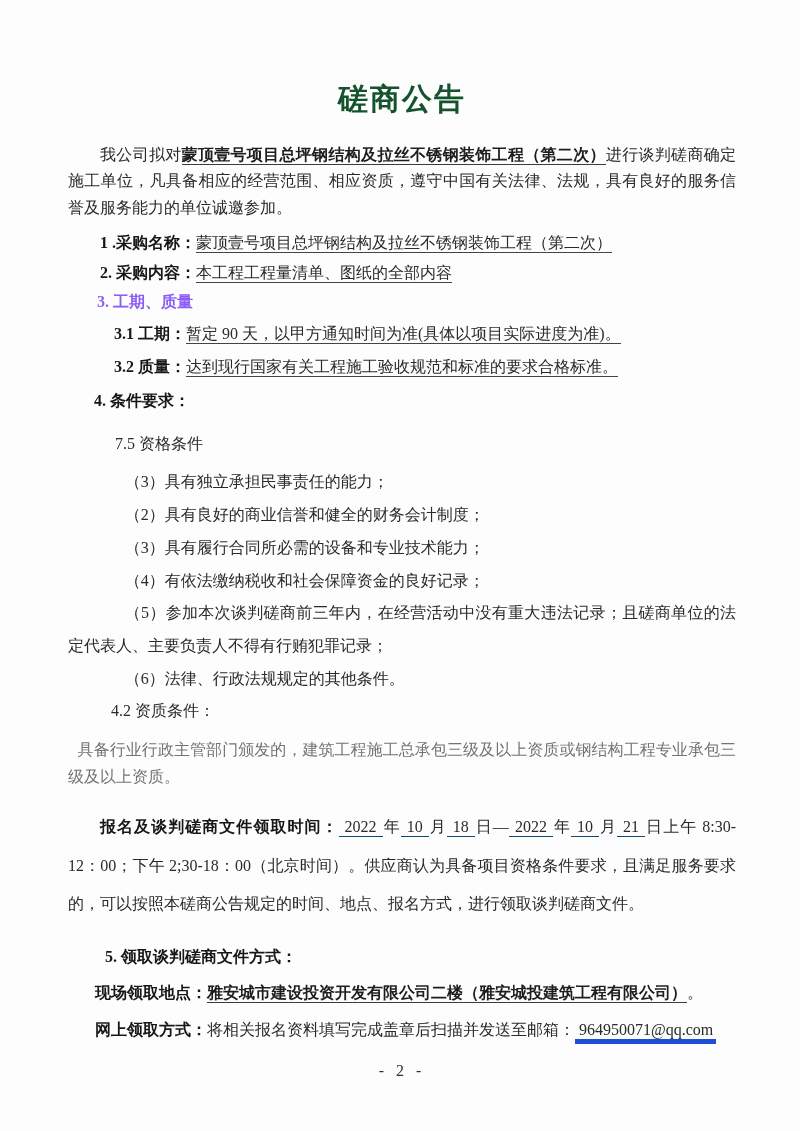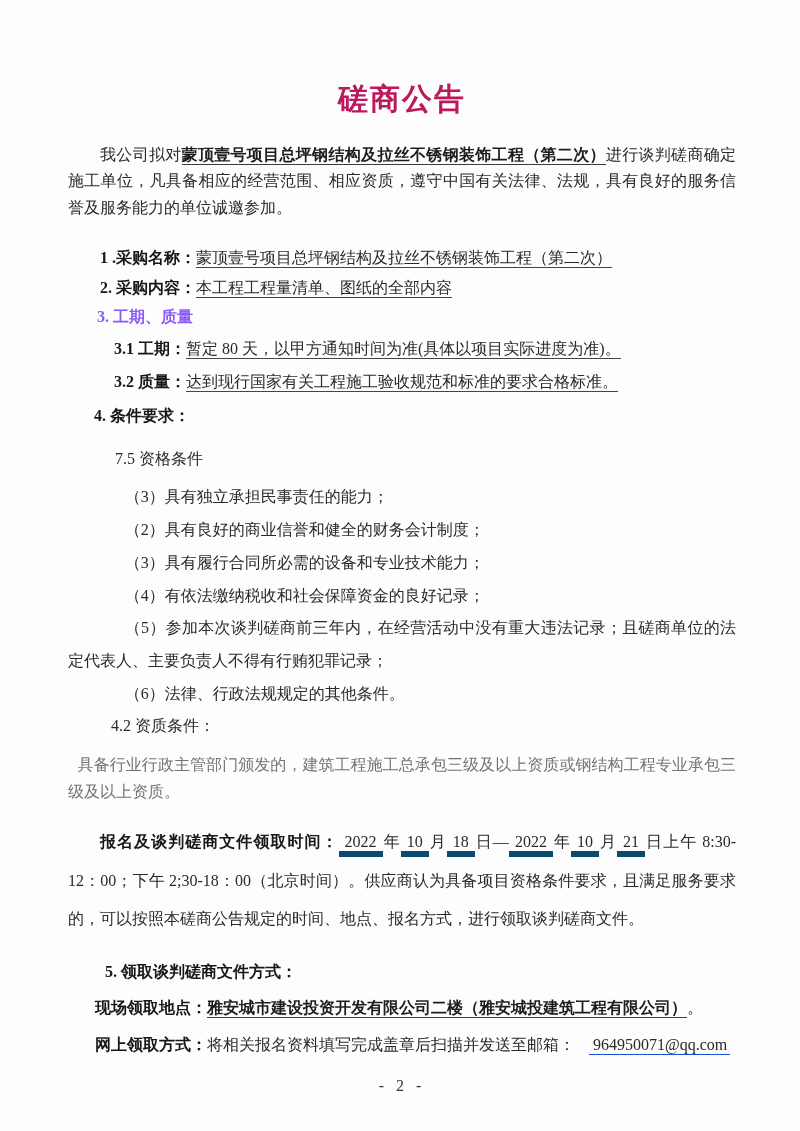--- a/index.html
+++ b/index.html
@@ -8,26 +8,26 @@
     background:#fdfdfd;
     padding:80px 64px 0 68px;
     font-family:"Liberation Serif","DejaVu Serif",serif;
     color:#2a2a2a;
     overflow:hidden;
     position:relative;
   }
   p{margin:0;}
   .title{
     font-size:30px;font-weight:700;text-align:center;
-    letter-spacing:2px;color:#be185d;
+    letter-spacing:2px;color:#14532d;
     margin:0 0 24px 0;line-height:1.25;
   }
   .intro{
     font-size:16px;line-height:1.68;text-align:justify;
-    text-indent:2em;margin-bottom:24px;
+    text-indent:2em;margin-bottom:9px;
   }
   .proj{font-weight:700;color:#1d1d1d;border-bottom:1.5px solid #3c3c3c;padding-bottom:1px;}
   .u{border-bottom:1px solid #444;padding-bottom:1px;}
   .lbl{font-weight:700;color:#171717;}
   .row{font-size:16px;line-height:1.5;}
   .r-item1{margin:0 0 6px 32px;}
   .r-item2{margin:0 0 5px 32px;}
   .h3{margin:0 0 8px 29px;font-weight:700;color:#8b5cf6;font-size:16px;line-height:1.5;}
   .r-31{margin:0 0 9px 46px;}
   .r-32{margin:0 0 10px 46px;}
@@ -37,46 +37,46 @@
   .h42{margin:3px 0 14px 43px;font-size:16px;line-height:1.5;}
   .cred{
     font-size:16px;font-weight:400;color:#737373;
     line-height:1.68;text-align:justify;text-indent:0.6em;
     margin:0 0 18px 0;
   }
   .reg{
     font-size:16px;line-height:2.38;text-align:justify;
     text-indent:2em;margin:0 0 22px 0;
   }
-  .unum{border-bottom:6px solid #0c4a6e;padding:0 6px 1px 6px;}
+  .unum{border-bottom:1px solid #0c4a6e;padding:0 6px 1px 6px;}
   .h5{font-weight:700;color:#171717;font-size:16px;margin:0 0 12px 37px;line-height:1.5;}
   .pick{font-size:16px;line-height:1.5;margin:0 0 13px 27px;}
   .onsite-val{font-weight:700;color:#1d1d1d;border-bottom:1.5px solid #3c3c3c;padding-bottom:1px;}
-  .email{border-bottom:1px solid #1d4ed8;padding:0 3px 1px 4px;margin-left:14px;}
+  .email{border-bottom:5px solid #1d4ed8;padding:0 3px 1px 4px;}
   .pagenum{
     text-align:center;font-size:16px;letter-spacing:4px;
     color:#333;margin-top:20px;
   }
 </style>
 </head>
 <body>
 
 <div class="page">
 
   <h1 class="title">磋商公告</h1>
 
   <p class="intro"><span>我公司拟对</span><span class="proj">蒙顶壹号项目总坪钢结构及拉丝不锈钢装饰工程（第二次）</span><span>进行谈判磋商确定施工单位，凡具备相应的经营范围、相应资质，遵守中国有关法律、法规，具有良好的服务信誉及服务能力的单位诚邀参加。</span></p>
 
   <p class="row r-item1"><span class="lbl">1 .采购名称：</span><span class="u">蒙顶壹号项目总坪钢结构及拉丝不锈钢装饰工程（第二次）</span></p>
 
   <p class="row r-item2"><span class="lbl">2. 采购内容：</span><span class="u">本工程工程量清单、图纸的全部内容</span></p>
 
   <p class="h3">3. 工期、质量</p>
 
-  <p class="row r-31"><span class="lbl">3.1 工期：</span><span class="u">暂定 80 天，以甲方通知时间为准(具体以项目实际进度为准)。</span></p>
+  <p class="row r-31"><span class="lbl">3.1 工期：</span><span class="u">暂定 90 天，以甲方通知时间为准(具体以项目实际进度为准)。</span></p>
 
   <p class="row r-32"><span class="lbl">3.2 质量：</span><span class="u">达到现行国家有关工程施工验收规范和标准的要求合格标准。</span></p>
 
   <p class="h4">4. 条件要求：</p>
 
   <p class="h41">7.5 资格条件</p>
 
   <div class="cond">
     <p>（3）具有独立承担民事责任的能力；</p>
     <p>（2）具有良好的商业信誉和健全的财务会计制度；</p>

